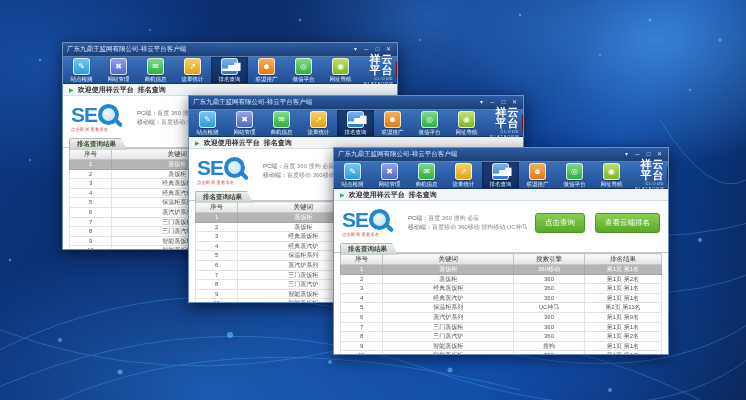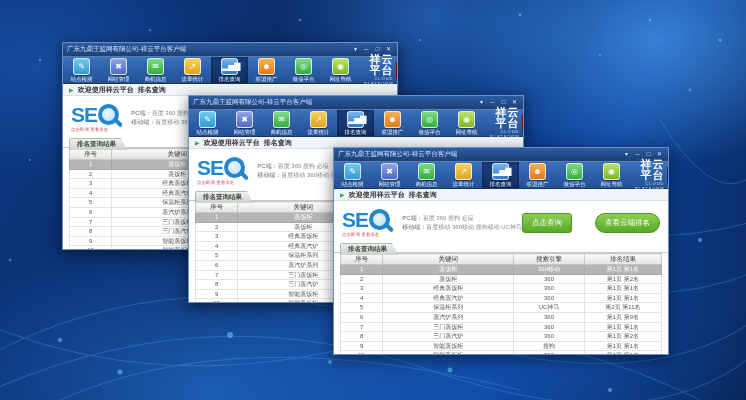--- a/index.html
+++ b/index.html
@@ -75,21 +75,21 @@
   }
   .seo-slogan{color:#c0584f;font-size:4.5px;margin-top:2px;white-space:nowrap;}
   .engines{font-size:6px;color:#888;line-height:9px;white-space:nowrap;}
   .eng-label{color:#666;}
   .btn{
     margin-left:auto;border:1px solid #4e9420;border-radius:3px;
     background:linear-gradient(180deg,#8ccf52,#5aa826);color:#fff;
     font-size:7.5px;padding:4px 9px;cursor:pointer;white-space:nowrap;
     font-family:inherit;
   }
-  .btn + .btn{margin-left:23px;border-radius:10px;}
+  .btn + .btn{margin-left:10px;}
   .tab-row{border-bottom:1px solid #c2c8cc;padding:2px 0 0 6px;height:12px;box-sizing:border-box;}
   .tab{
     display:inline-block;background:linear-gradient(180deg,#eef1ee,#cbd2cb);
     border:1px solid #b3bcb3;border-bottom:none;color:#3c4a3c;font-size:6.5px;font-weight:bold;
     padding:1px 10px 1px 7px;border-radius:2px 2px 0 0;
     clip-path:polygon(0 0,calc(100% - 6px) 0,100% 100%,0 100%);
   }
   table.rank-table{
     width:322px;margin:0 6px;border-collapse:collapse;table-layout:fixed;
     font-size:6px;color:#555;

